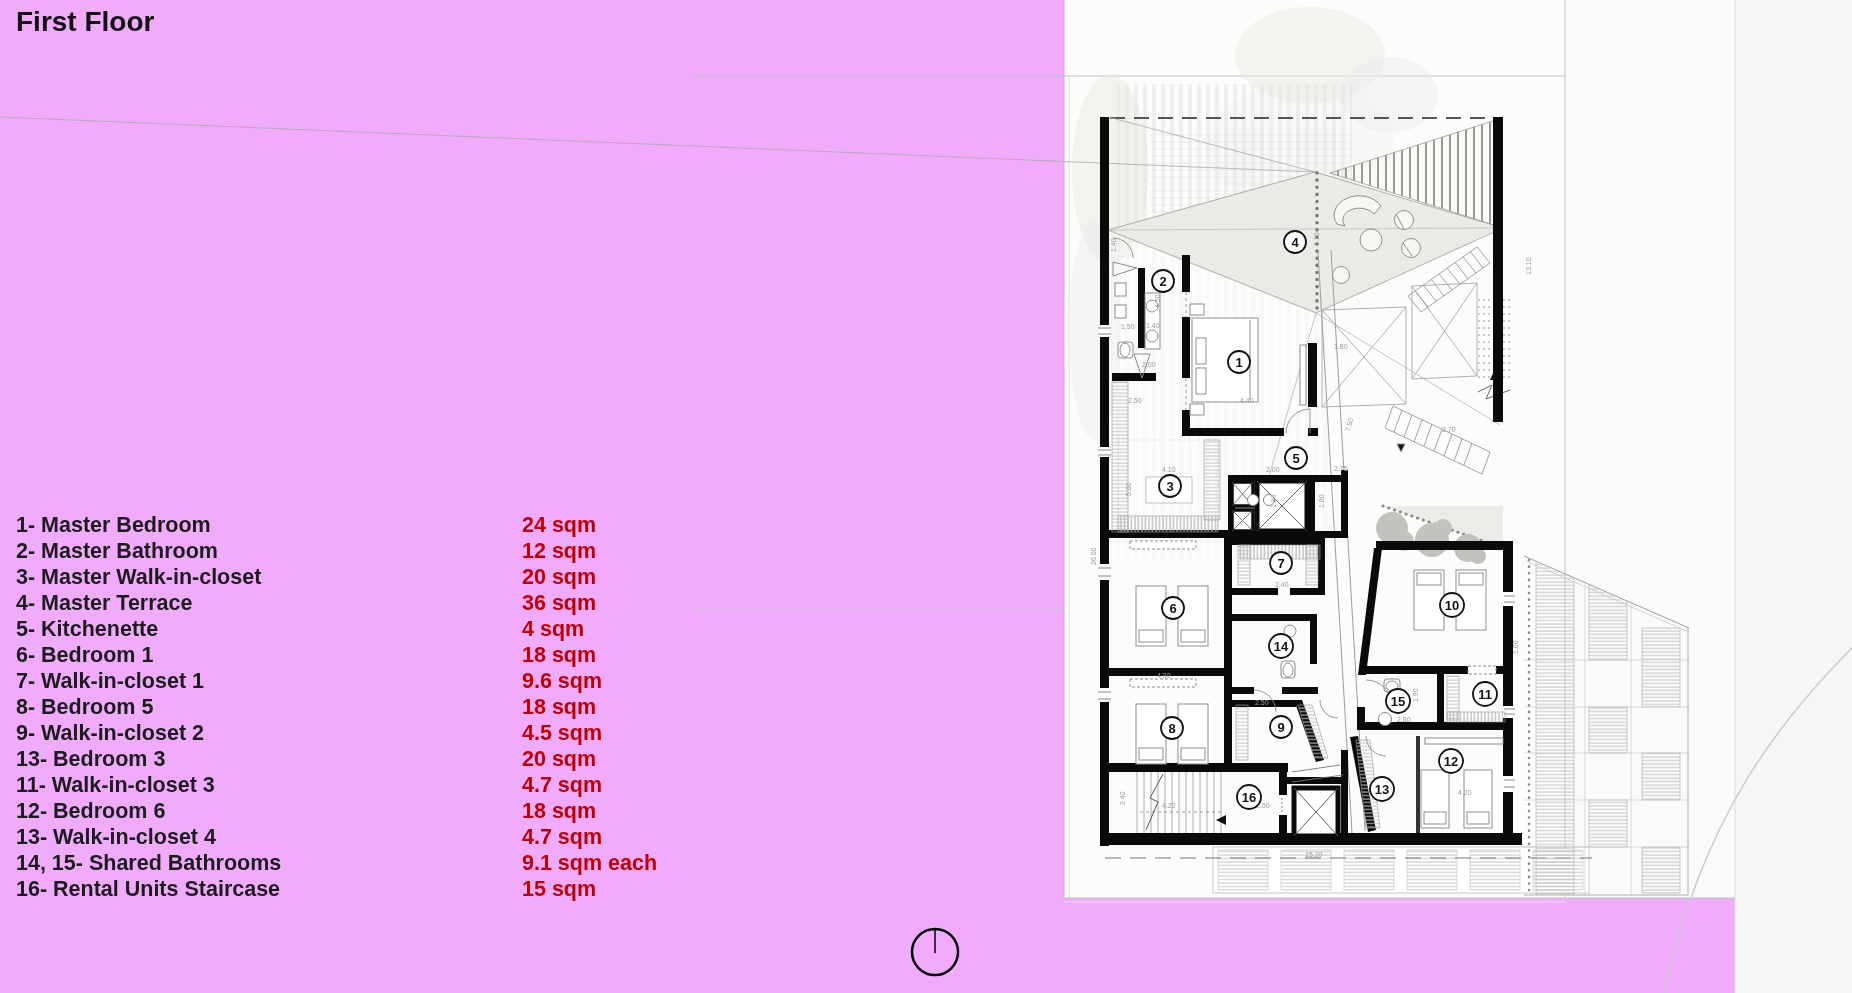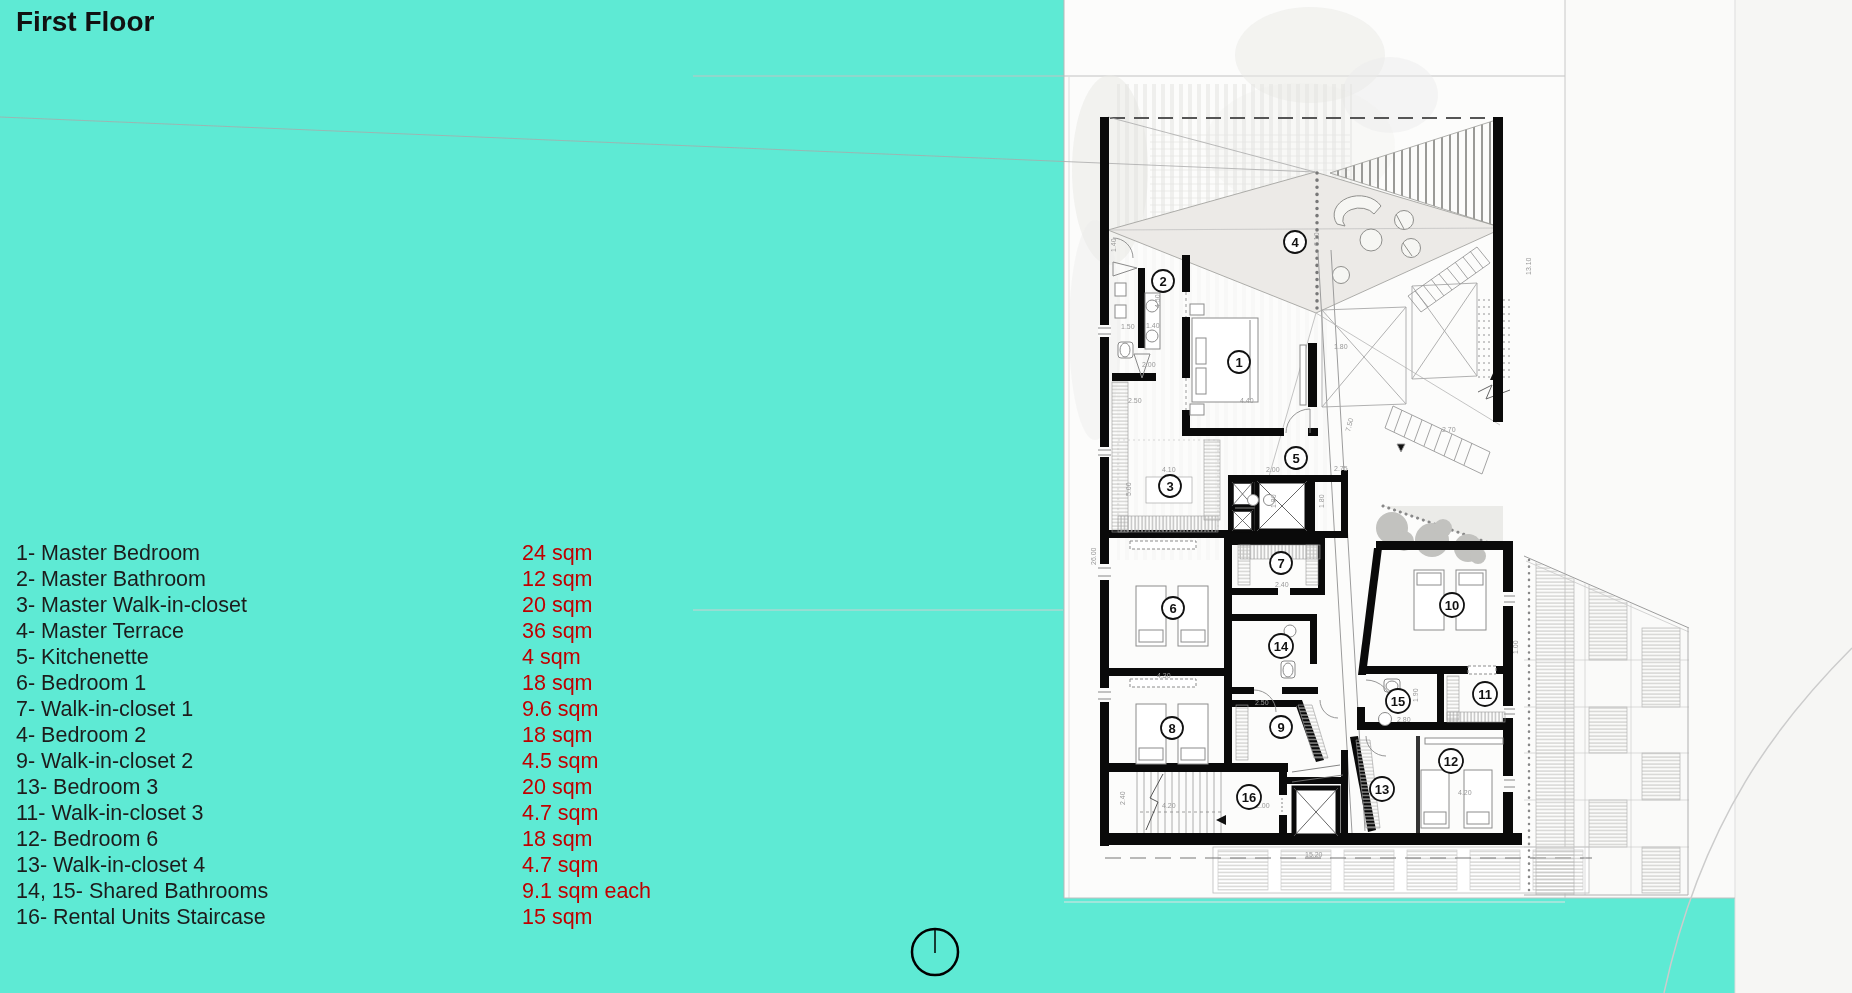--- a/index.html
+++ b/index.html
@@ -1,19 +1,19 @@
 <!DOCTYPE html>
 <html><head>
 <meta charset="utf-8">
 <style>
   html,body{margin:0;padding:0;background:#fff;}
   .stage{position:relative;width:1852px;height:993px;overflow:hidden;
-         font-family:"Liberation Sans", sans-serif;background:#5eead4;}
+         font-family:"Liberation Sans", sans-serif;background:#f0abfc;}
   .title{position:absolute;left:16px;top:6px;font-size:28px;font-weight:bold;color:#111;}
-  .legend{position:absolute;left:16px;top:540px;width:640px;}
+  .legend{position:absolute;left:16px;top:512px;width:640px;font-weight:bold;}
   .legend-row{display:flex;height:26px;line-height:26px;font-size:21.5px;color:#1c1c1c;}
   .legend-row .lbl{width:506px;flex:0 0 506px;white-space:nowrap;}
   .legend-row .area{color:#c00000;white-space:nowrap;}
   svg{position:absolute;left:0;top:0;}
   .dim{font-size:7px;fill:#999;}
   .marker-text{font-size:13px;font-weight:bold;fill:#111;}
 </style>
 </head>
 <body>
 
@@ -44,21 +44,21 @@
       </div>
     <div class="legend-row">
         <span class="lbl">6- Bedroom 1</span>
         <span class="area">18 sqm</span>
       </div>
     <div class="legend-row">
         <span class="lbl">7- Walk-in-closet 1</span>
         <span class="area">9.6 sqm</span>
       </div>
     <div class="legend-row">
-        <span class="lbl">4- Bedroom 2</span>
+        <span class="lbl">8- Bedroom 5</span>
         <span class="area">18 sqm</span>
       </div>
     <div class="legend-row">
         <span class="lbl">9- Walk-in-closet 2</span>
         <span class="area">4.5 sqm</span>
       </div>
     <div class="legend-row">
         <span class="lbl">13- Bedroom 3</span>
         <span class="area">20 sqm</span>
       </div>

